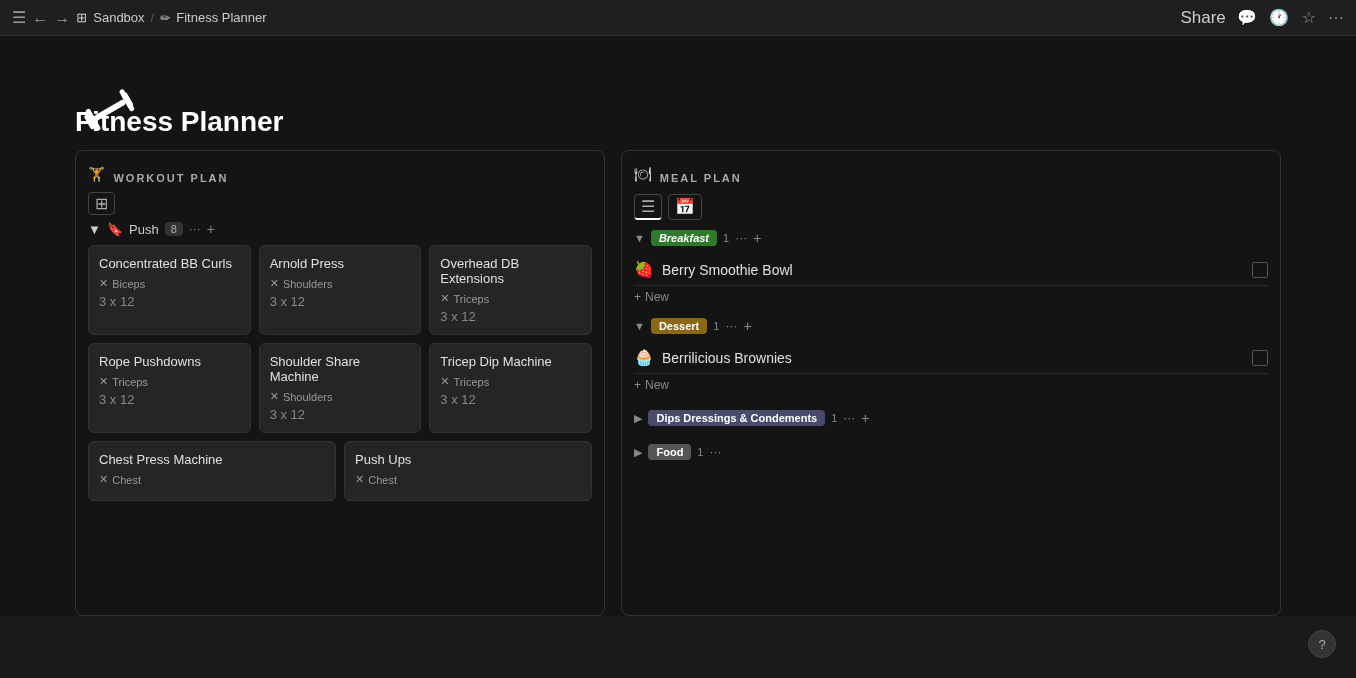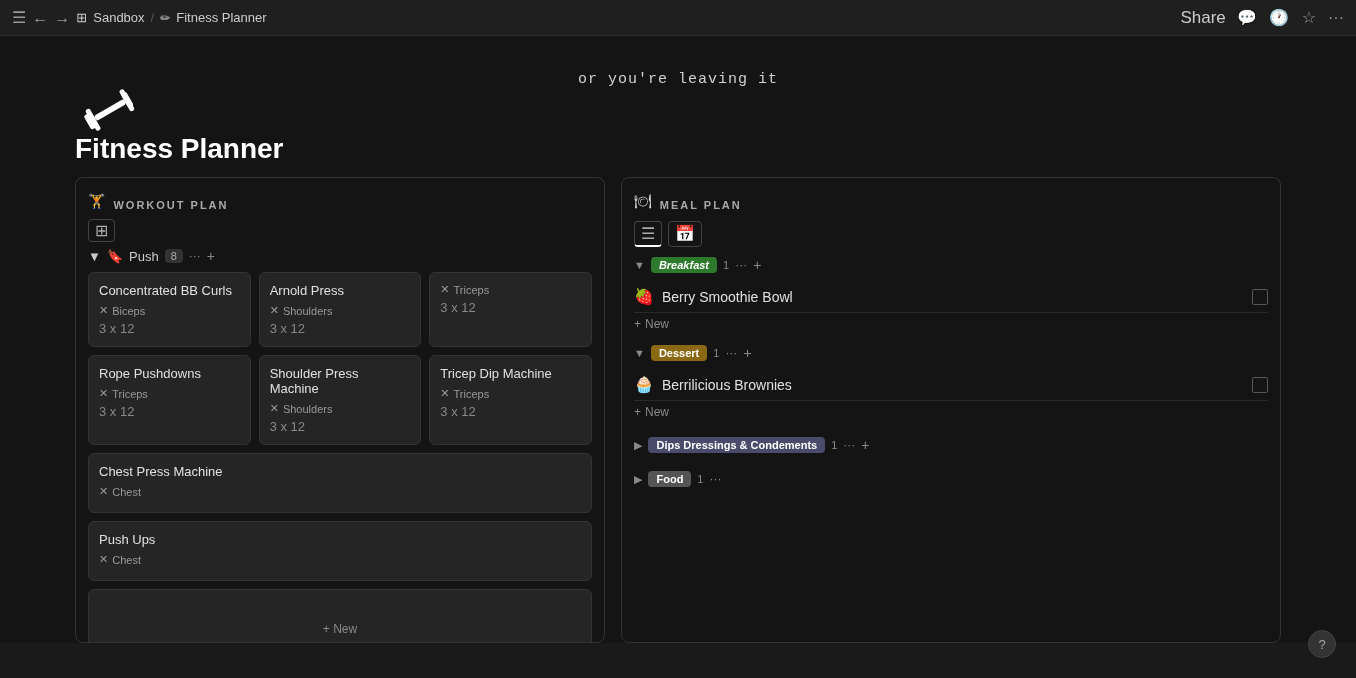--- a/index.html
+++ b/index.html
@@ -185,21 +185,21 @@
       align-items: center;
       justify-content: center;
       font-size: 12px;
       color: #888;
       cursor: pointer;
       min-height: 80px;
     }
 
     .more-exercises {
       display: grid;
-      grid-template-columns: repeat(1, 1fr);
+      grid-template-columns: repeat(2, 1fr);
       gap: 8px;
     }
 
     
     .meal-toolbar {
       display: flex;
       gap: 6px;
       margin-bottom: 10px;
     }
     .meal-toolbar-icon {
@@ -327,21 +327,20 @@
 <div class="hero">
   <svg class="dumbbell-svg" viewBox="0 0 60 48" style="position:absolute;left:80px;top:50px;">
     <g stroke="white" stroke-width="3" fill="none" transform="rotate(-30, 30, 24)">
       <rect x="4" y="16" width="6" height="16" rx="2" fill="white" stroke="none"></rect>
       <rect x="8" y="12" width="5" height="24" rx="2" fill="white" stroke="none"></rect>
       <rect x="47" y="16" width="6" height="16" rx="2" fill="white" stroke="none"></rect>
       <rect x="47" y="12" width="5" height="24" rx="2" fill="white" stroke="none"></rect>
       <rect x="13" y="21" width="34" height="6" rx="2" fill="white" stroke="none"></rect>
     </g>
   </svg>
-  <p class="hero-quote">or you're leaving it</p>
 </div>
 
 <div class="page-title-section">
   <h1 class="page-title">Fitness Planner</h1>
 </div>
 
 <div class="main-content">
 
   <div class="panel workout-panel">
     <div class="panel-header">
@@ -370,38 +369,39 @@
       </div>
       <div class="exercise-card">
         <div class="exercise-name">Arnold Press</div>
         <div class="exercise-tag">
           <span>✕</span>
           <span>Shoulders</span>
         </div>
         <div class="exercise-sets">3 x 12</div>
       </div>
       <div class="exercise-card">
+        <div class="exercise-name">Overhead DB Extensions</div>
         <div class="exercise-tag">
           <span>✕</span>
           <span>Triceps</span>
         </div>
         <div class="exercise-sets">3 x 12</div>
       </div>
     </div>
     <div class="exercise-grid">
       <div class="exercise-card">
         <div class="exercise-name">Rope Pushdowns</div>
         <div class="exercise-tag">
           <span>✕</span>
           <span>Triceps</span>
         </div>
         <div class="exercise-sets">3 x 12</div>
       </div>
       <div class="exercise-card">
-        <div class="exercise-name">Shoulder Press Machine</div>
+        <div class="exercise-name">Shoulder Share Machine</div>
         <div class="exercise-tag">
           <span>✕</span>
           <span>Shoulders</span>
         </div>
         <div class="exercise-sets">3 x 12</div>
       </div>
       <div class="exercise-card">
         <div class="exercise-name">Tricep Dip Machine</div>
         <div class="exercise-tag">
           <span>✕</span>
@@ -417,23 +417,20 @@
           <span>✕</span>
           <span>Chest</span>
         </div>
       </div>
       <div class="exercise-card">
         <div class="exercise-name">Push Ups</div>
         <div class="exercise-tag">
           <span>✕</span>
           <span>Chest</span>
         </div>
-      </div>
-      <div class="add-new-card">
-        + New
       </div>
     </div>
   </div>
 
   <div class="panel meal-panel">
     <div class="panel-header">
       <span>🍽</span>
       <span class="panel-header-title">MEAL PLAN</span>
     </div>
     <div class="meal-toolbar">

